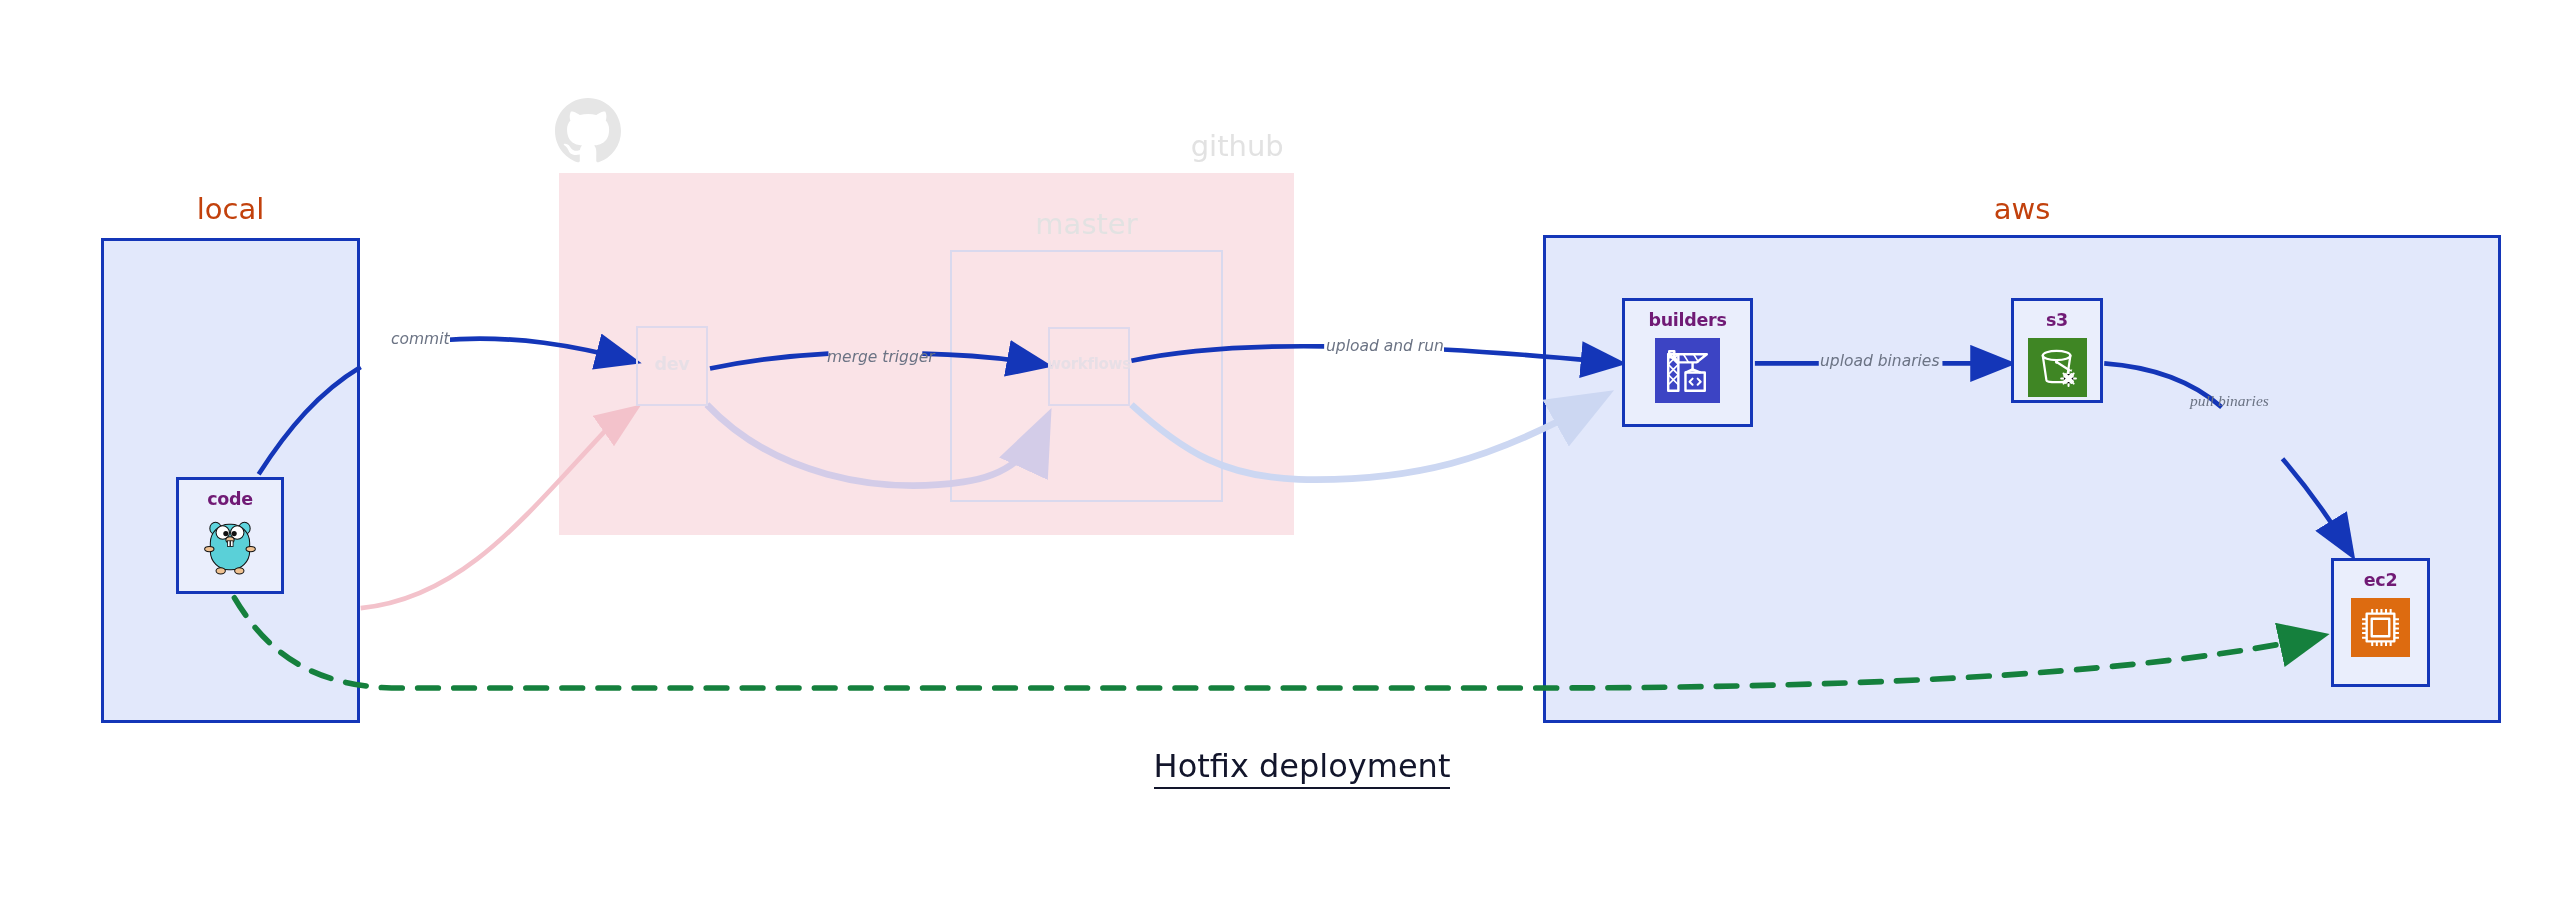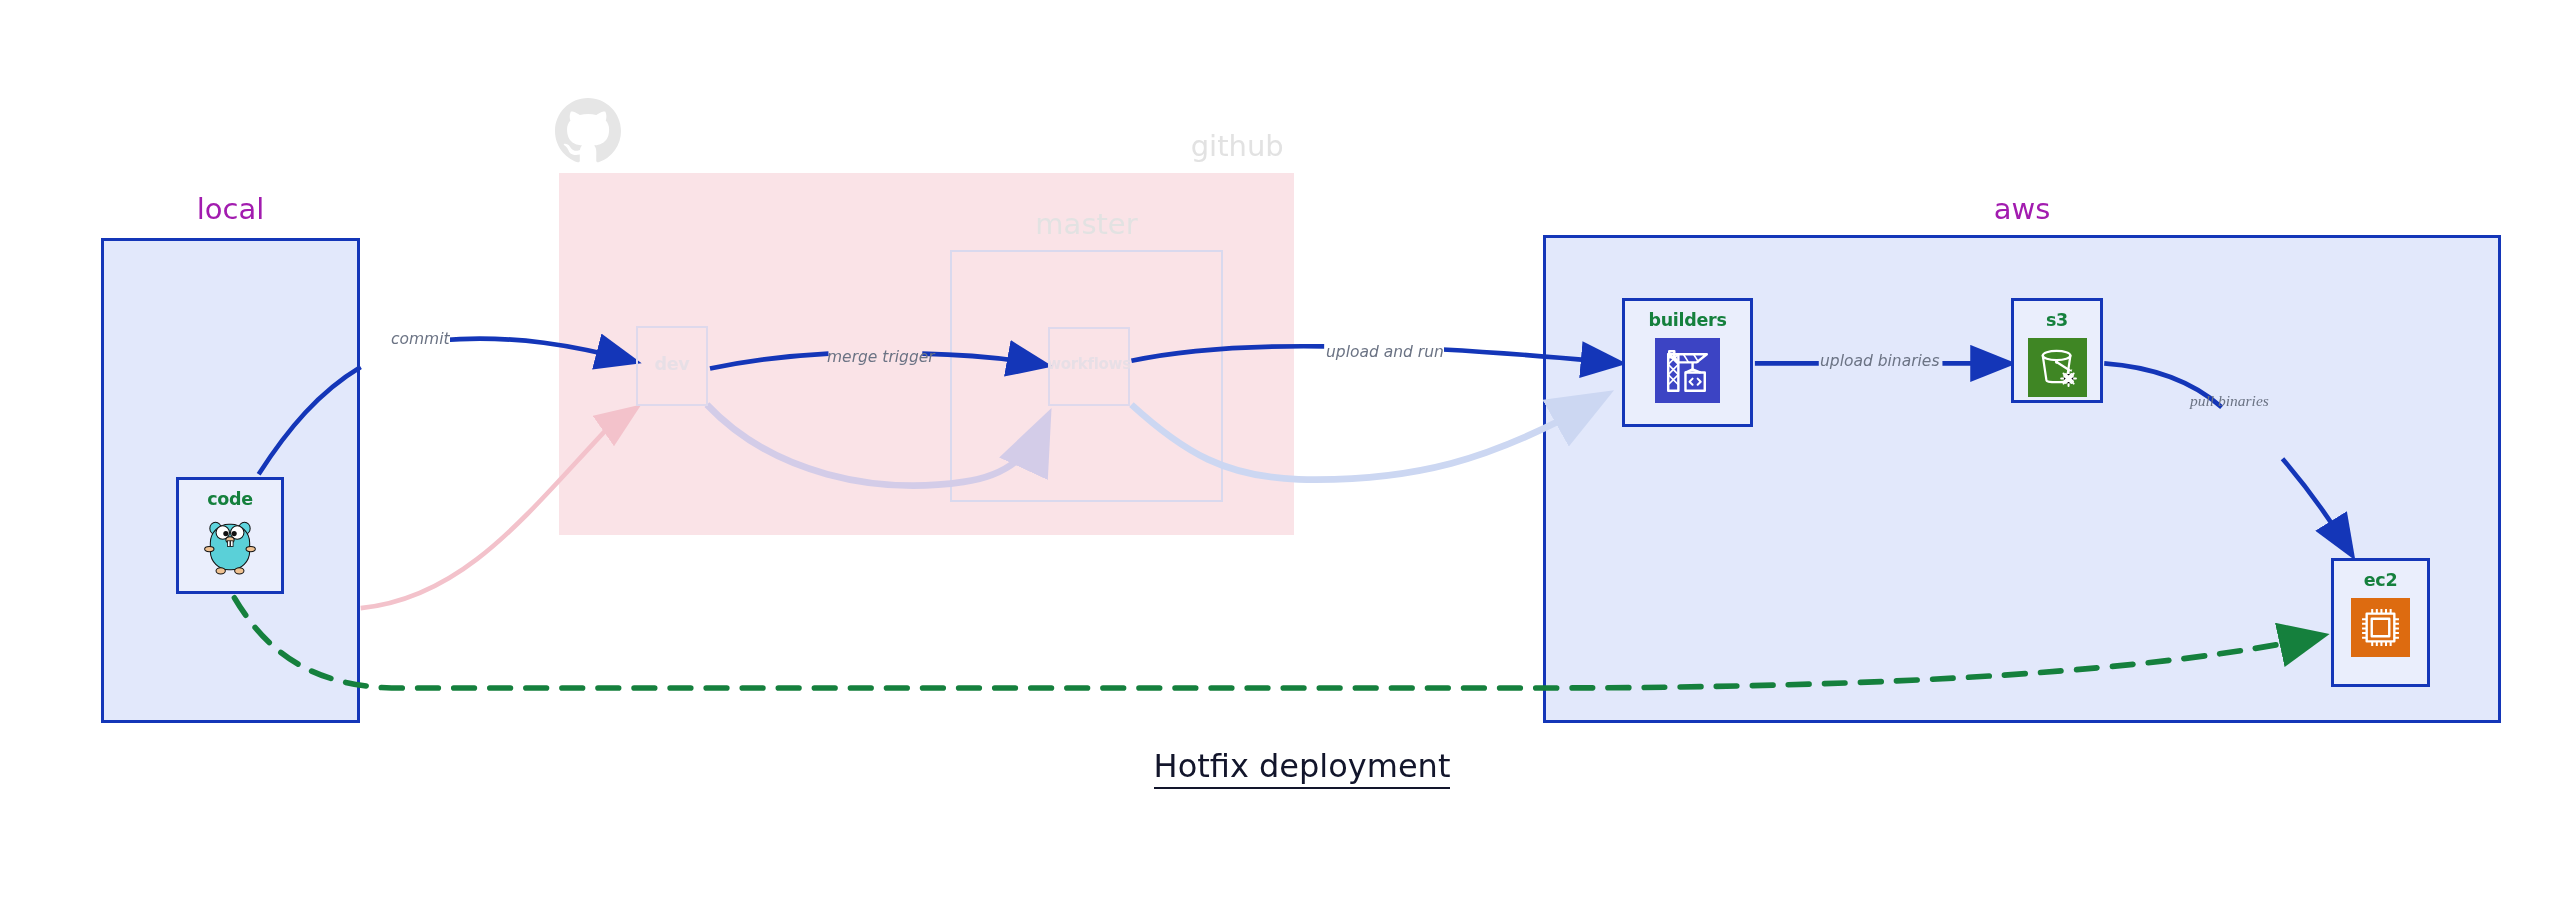--- a/index.html
+++ b/index.html
@@ -1,40 +1,40 @@
 <!DOCTYPE html>
 <html style="font-size:8.2px"><head>
 <meta charset="utf-8">
 <style>
   html,body{margin:0;padding:0;background:#ffffff;}
   body{width:2604px;height:902px;overflow:hidden;font-family:"DejaVu Sans",sans-serif;}
   #stage{position:relative;width:2604px;height:902px;background:#ffffff;}
 
   
   .zone{position:absolute;box-sizing:border-box;}
-  .zone-label{position:absolute;color:#a21caf;font-size:29px;font-family:"DejaVu Sans",sans-serif;
+  .zone-label{position:absolute;color:#c2410c;font-size:29px;font-family:"DejaVu Sans",sans-serif;
               white-space:nowrap;text-align:center;}
   .zone-label.ghost{color:#e2e2e2;}
 
   #zone-local{left:101px;top:238px;width:259px;height:485px;background:#e2e8fb;border:3.1px solid #1436b8;}
   #zone-local-label{left:101px;top:192px;width:259px;}
 
   #zone-github{left:559px;top:173px;width:735px;height:362px;background:#fae3e7;border:0;}
   #zone-github-label{left:559px;top:129px;width:735px;text-align:right;padding-right:10.3px;box-sizing:border-box;}
 
   #zone-master{left:950px;top:250px;width:273px;height:252px;background:transparent;border:2.1px solid #d9d9ee;}
   #zone-master-label{left:950px;top:207px;width:273px;}
 
   #zone-aws{left:1543px;top:235px;width:958px;height:488px;background:#e2e8fb;border:3.1px solid #1436b8;}
   #zone-aws-label{left:1543px;top:192px;width:958px;}
 
   
   .node{position:absolute;box-sizing:border-box;background:#eaeefc;border:3.1px solid #1436b8;
         display:flex;flex-direction:column;align-items:center;}
-  .node .node-title{font-size:17.5px;font-weight:bold;color:#15803d;margin-top:9.3px;
+  .node .node-title{font-size:17.5px;font-weight:bold;color:#701a75;margin-top:9.3px;
                     font-family:"DejaVu Sans",sans-serif;letter-spacing:-0.3px;}
   .node .node-icon{margin-top:8.2px;}
 
   .node.ghost{background:transparent;border:2.1px solid #ded9ec;}
   .node.ghost .node-title{color:#e7dfe6;}
 
   #node-code{left:176px;top:477px;width:108px;height:117px;}
   #node-dev{left:636px;top:326px;width:72px;height:80px;}
   #node-workflows{left:1048px;top:327px;width:82px;height:79px;}
   #node-builders{left:1622px;top:298px;width:131px;height:129px;}
@@ -122,21 +122,21 @@
 
     <path d="M 4084,705 C 4180,712 4255,740 4312,790" fill="none" stroke="#1436b8" stroke-width="9"></path>
     <path d="M 4430,890 C 4490,960 4530,1020 4562,1072" fill="none" stroke="#1436b8" stroke-width="9" marker-end="url(#ah-blue)"></path>
 
     <path d="M 455,1160 C 520,1270 610,1330 760,1335 L 2980,1335
              C 3700,1335 4200,1300 4500,1235" fill="none" stroke="#15803d" stroke-width="11" stroke-dasharray="40 30" stroke-linecap="round" marker-end="url(#ah-green)"></path>
   </svg>
 
   <div class="edge-label" style="left:391px;top:330px;">commit</div>
   <div class="edge-label on-zone" style="left:827px;top:348px;">merge trigger</div>
-  <div class="edge-label" style="left:1326px;top:337px;margin-top:6px;">upload and run</div>
+  <div class="edge-label" style="left:1326px;top:337px;">upload and run</div>
   <div class="edge-label on-zone" style="left:1820px;top:352px;">upload binaries</div>
   <div class="edge-label on-zone" style="left:2190px;top:392px;font-family:Liberation Serif, serif;">pull binaries</div>
 
   <div class="node" id="node-code">
     <div class="node-title">code</div>
     <div class="node-icon">
       <svg width="54" height="60" viewBox="0 0 104 116">
 
         <ellipse cx="24" cy="22" rx="11" ry="12" fill="#5fd5de" stroke="#111" stroke-width="2"></ellipse>
         <ellipse cx="80" cy="22" rx="11" ry="12" fill="#5fd5de" stroke="#111" stroke-width="2"></ellipse>

